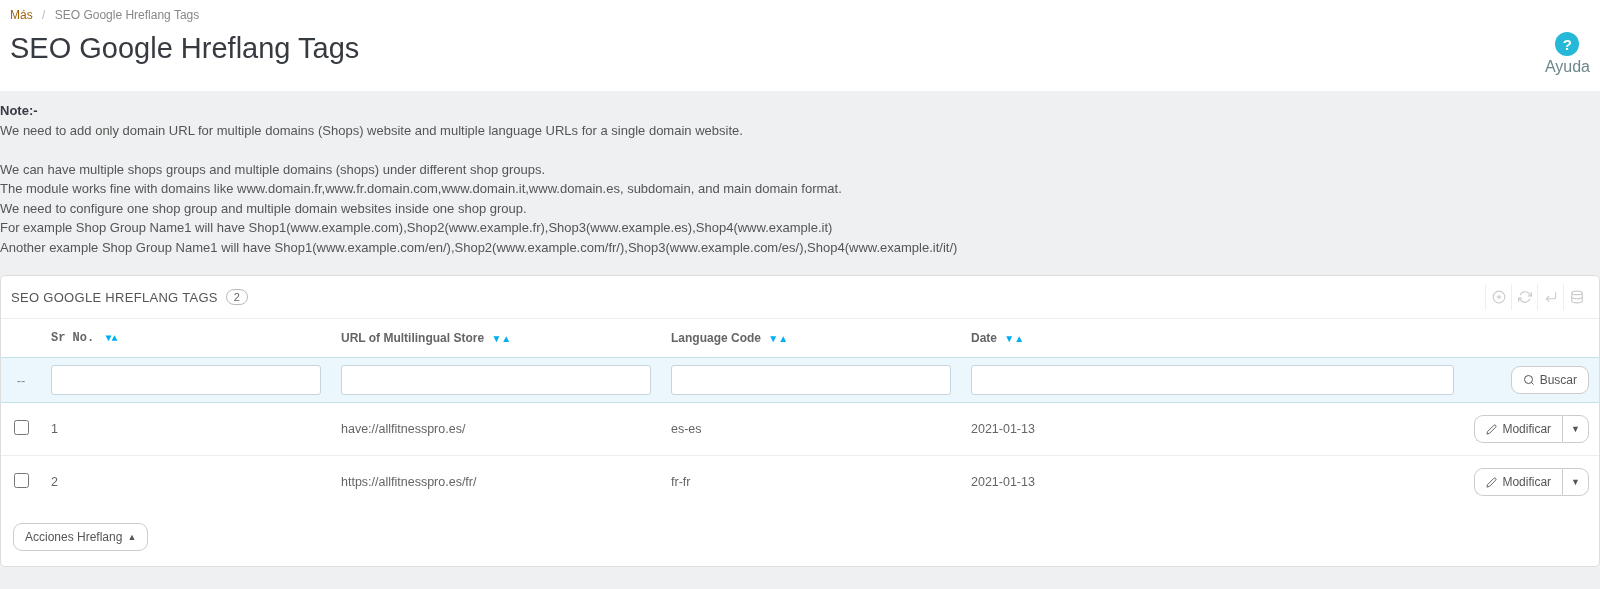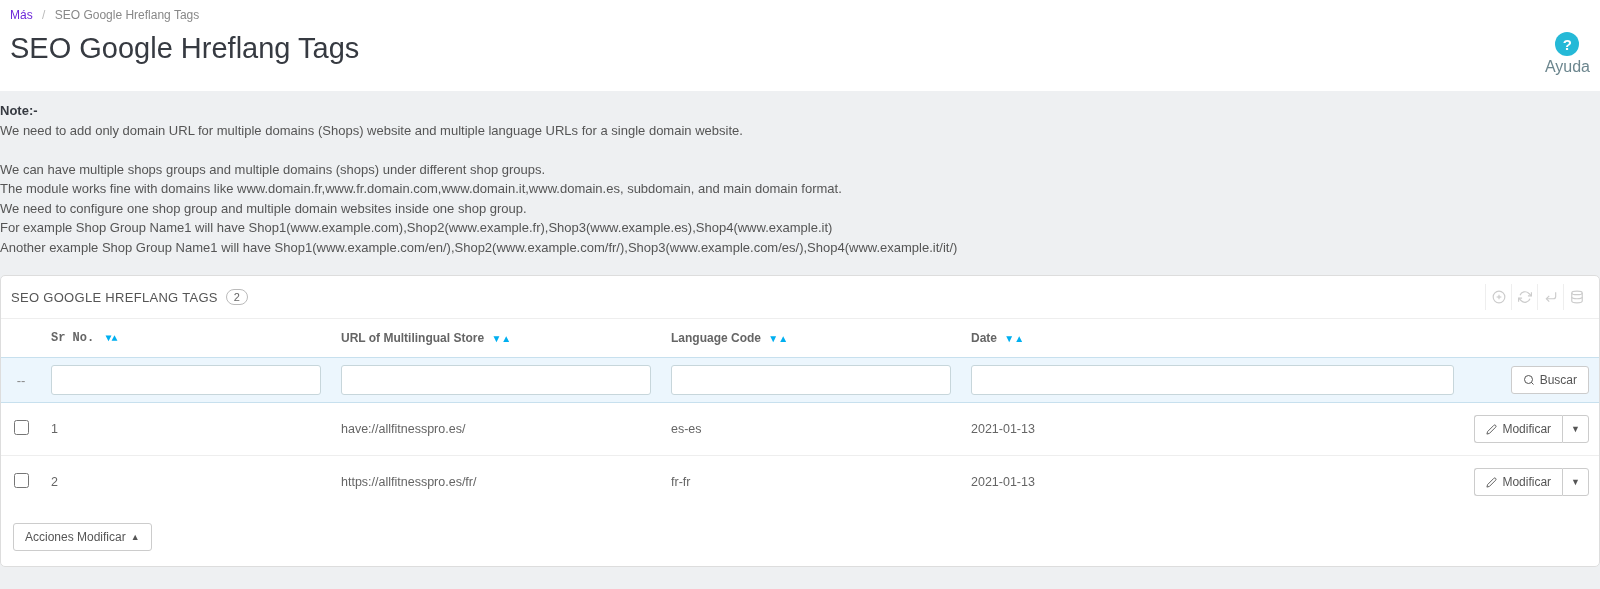--- a/index.html
+++ b/index.html
@@ -15,21 +15,21 @@
     }
     .header-wrap {
       background: #fff;
       padding: 8px 10px 15px 10px;
     }
     .breadcrumb {
       font-size: 12px;
       color: #888;
     }
     .breadcrumb a {
-      color: #6d28d9;
+      color: #a16207;
       text-decoration: none;
     }
     .breadcrumb .sep {
       margin: 0 6px;
       color: #bbb;
     }
     .title-row {
       display: flex;
       justify-content: space-between;
       align-items: flex-start;
@@ -158,21 +158,21 @@
     .filter-row .dashes {
       color: #888;
       text-align: center;
     }
     .btn {
       display: inline-flex;
       align-items: center;
       gap: 5px;
       background: #fff;
       border: 1px solid #ccc;
-      border-radius: 3px;
+      border-radius: 9px;
       padding: 6px 11px;
       font-size: 12px;
       color: #555;
       cursor: pointer;
       white-space: nowrap;
     }
     .data-row td {
       padding: 12px 10px;
       border-top: 1px solid #eee;
       color: #656565;
@@ -351,18 +351,18 @@
                 <span style="font-size:9px;">▼</span>
               </button>
             </div>
           </td>
         </tr>
       </tbody>
     </table>
 
     <div class="bulk-actions">
       <button class="btn">
-        <span>Acciones Modificar</span>
+        <span>Acciones Hreflang</span>
         <span style="font-size:9px;">▲</span>
       </button>
     </div>
   </div>
 </div>
 
 </body></html>

